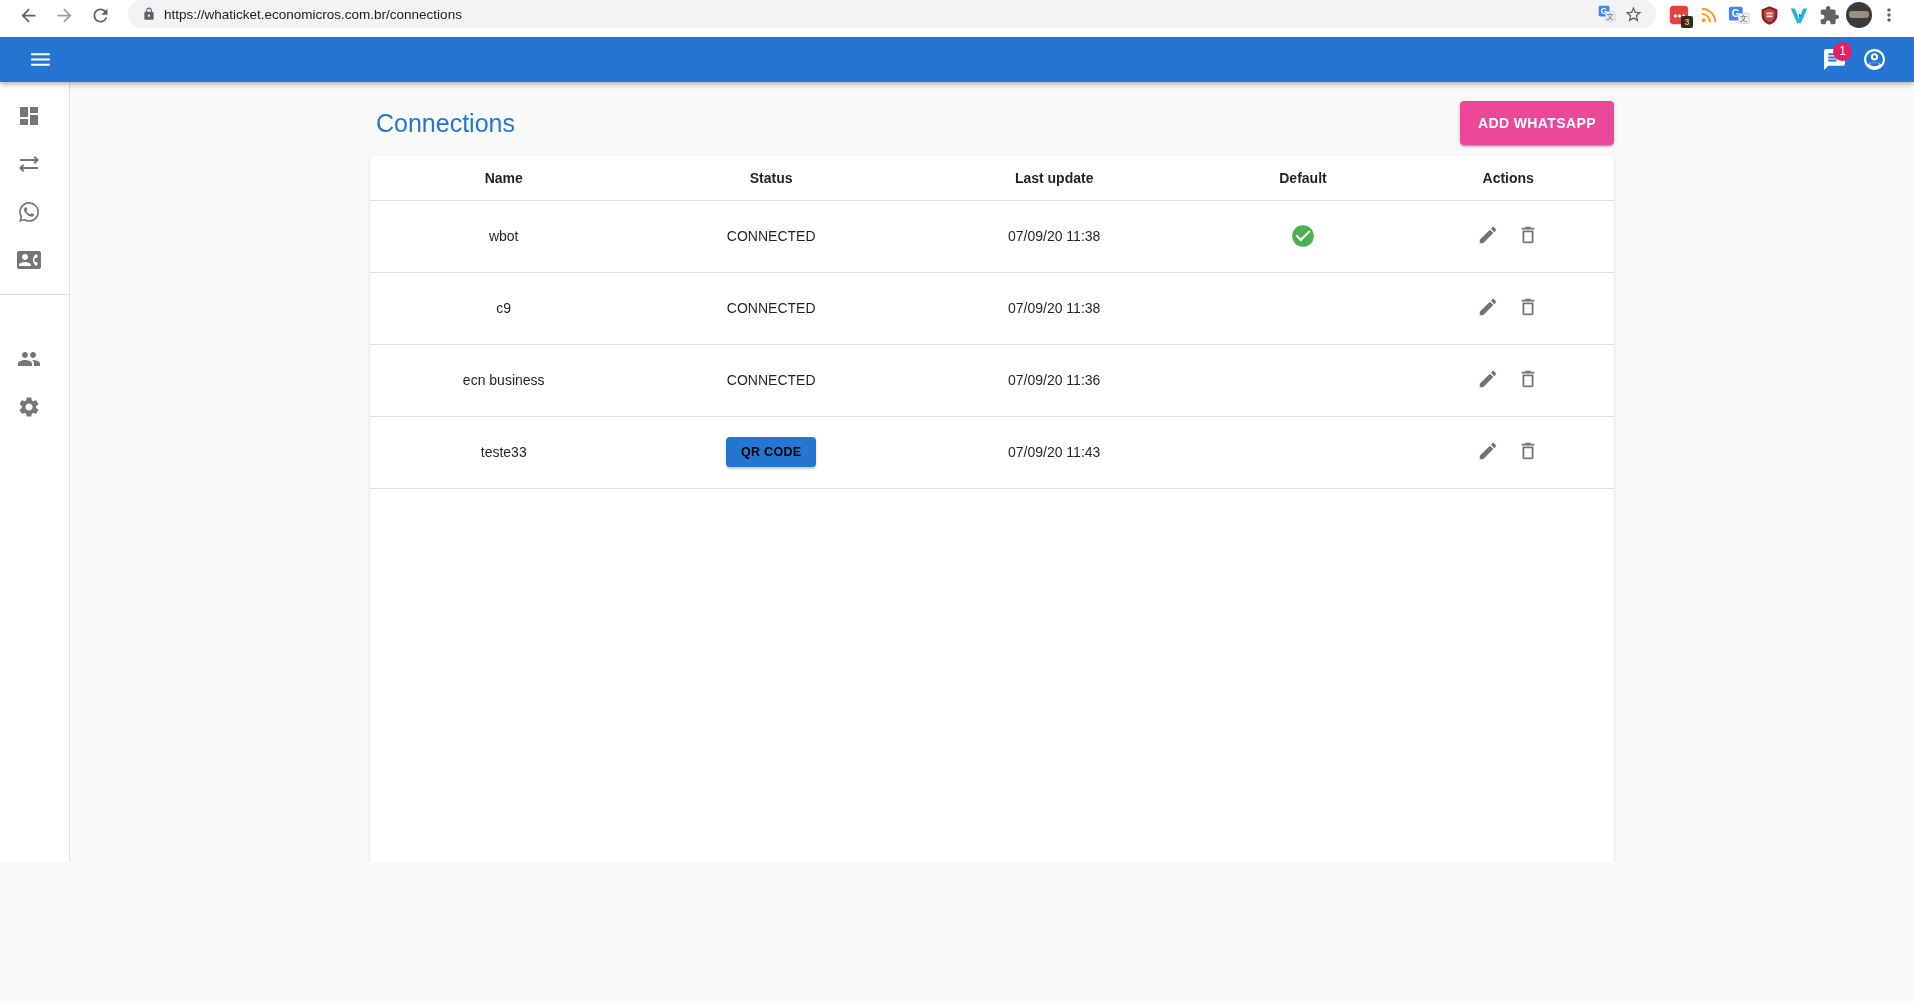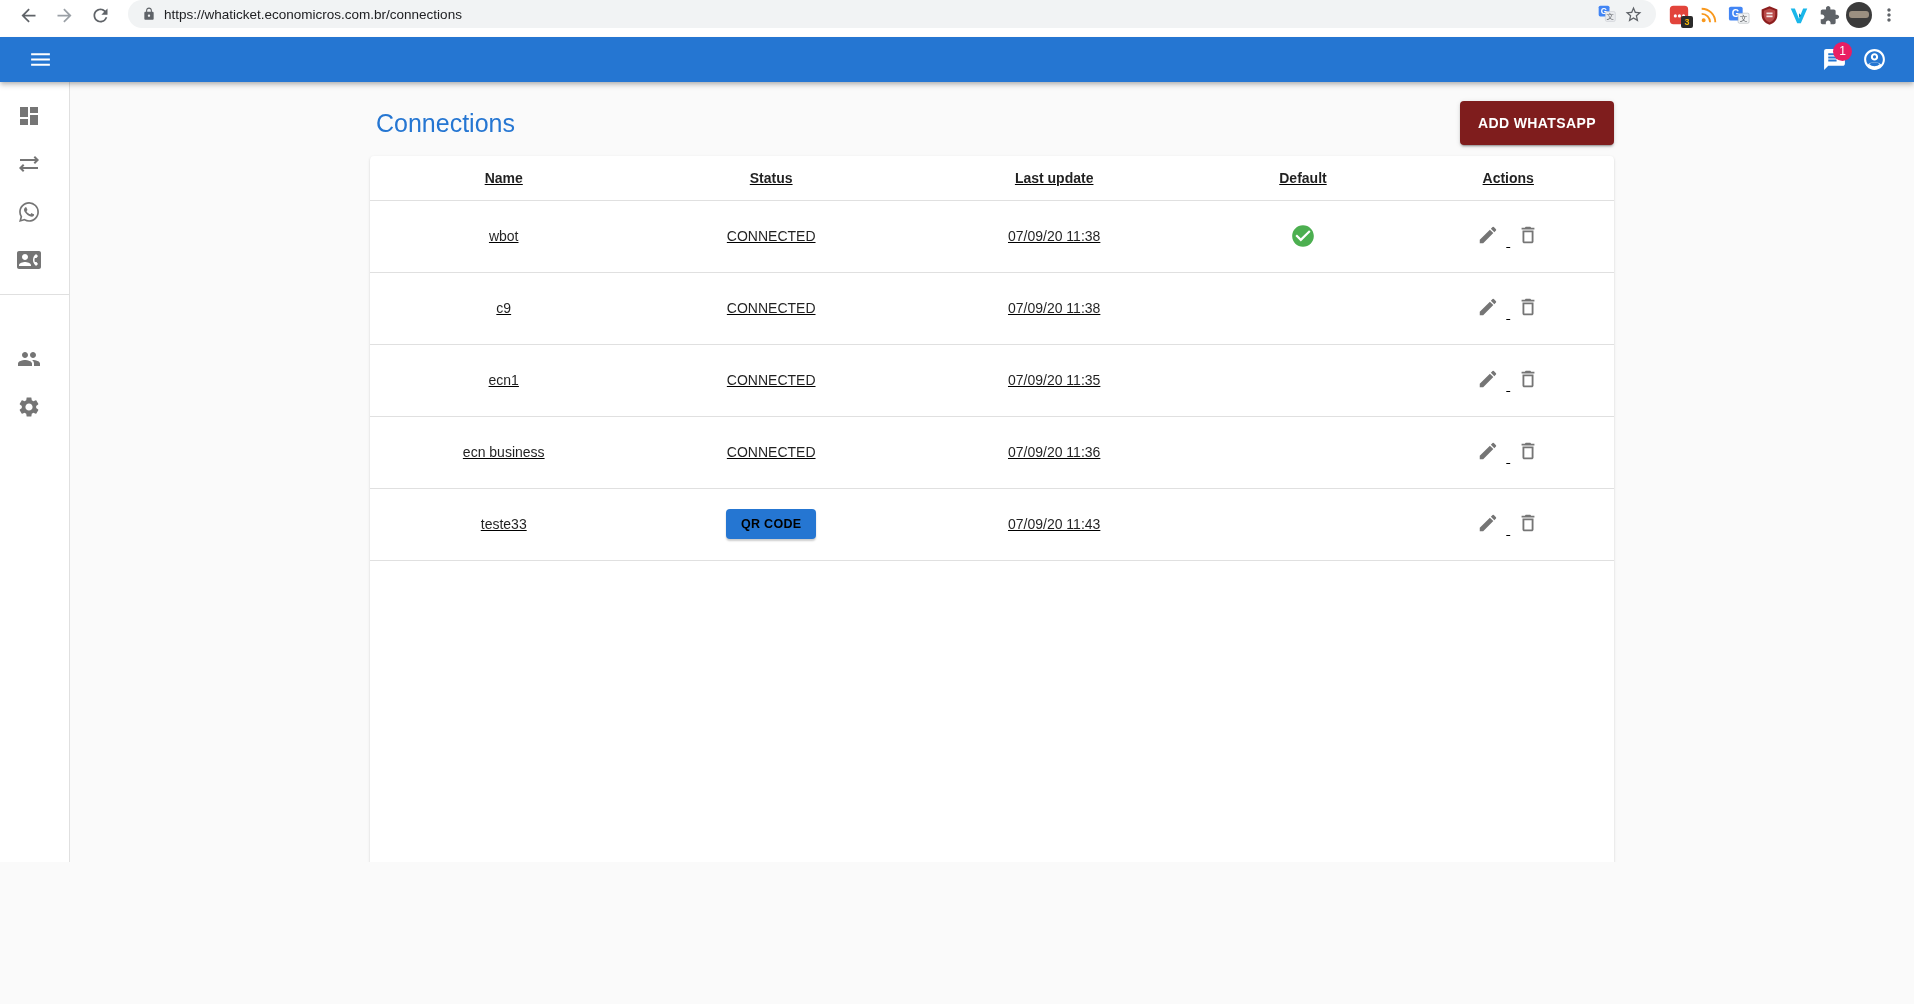--- a/index.html
+++ b/index.html
@@ -32,23 +32,23 @@
   .sidebar { width:70px; background:#ffffff; border-right:1px solid #e0e0e0; padding-top:10px; flex:none; }
   .side-item { width:100%; height:48px; display:flex; align-items:center; cursor:pointer; padding-left:17px; }
   .side-item svg { width:24px; height:24px; fill:#757575; }
   .side-divider { border:none; border-top:1px solid #e0e0e0; margin:10px 0 0 0; }
   .side-group2 { padding-top:40px; }
 
   .main { flex:1; background:#fafafa; overflow:hidden; }
   .content { width:1244px; margin:0 auto; }
   .page-header { height:74px; display:flex; align-items:center; justify-content:space-between; padding-top:8px; }
   .page-title { color:#2576d2; font-size:25px; font-weight:400; padding-left:6px; }
-  .btn-primary { background:#7f1d1d; color:#fff; border:none; border-radius:4px; font-family:"Liberation Sans",sans-serif; font-size:14px; font-weight:bold; letter-spacing:.4px; text-transform:uppercase; padding:14px 18px; cursor:pointer; box-shadow:0 3px 1px -2px rgba(0,0,0,.2), 0 2px 2px 0 rgba(0,0,0,.14), 0 1px 5px 0 rgba(0,0,0,.12); }
-
-  .paper { background:#fff; border-radius:4px; height:830px; overflow:hidden; box-shadow:0 1px 3px rgba(0,0,0,.12), 0 1px 1px rgba(0,0,0,.14), 0 2px 1px -1px rgba(0,0,0,.2);text-decoration:underline; }
+  .btn-primary { background:#ec4899; color:#fff; border:none; border-radius:4px; font-family:"Liberation Sans",sans-serif; font-size:14px; font-weight:bold; letter-spacing:.4px; text-transform:uppercase; padding:14px 18px; cursor:pointer; box-shadow:0 3px 1px -2px rgba(0,0,0,.2), 0 2px 2px 0 rgba(0,0,0,.14), 0 1px 5px 0 rgba(0,0,0,.12); }
+
+  .paper { background:#fff; border-radius:4px; height:830px; overflow:hidden; box-shadow:0 1px 3px rgba(0,0,0,.12), 0 1px 1px rgba(0,0,0,.14), 0 2px 1px -1px rgba(0,0,0,.2); }
   table { width:100%; border-collapse:collapse; table-layout:fixed; }
   th, td { text-align:center; font-size:14px; color:rgba(0,0,0,.87); border-bottom:1px solid #e0e0e0; }
   th { height:44px; font-weight:bold; }
   td { height:43px; padding:19px 8px; }
   col.c1{width:21.5%} col.c2{width:21.5%} col.c3{width:24%} col.c4{width:16%} col.c5{width:17%}
   .qr-btn { background:#2576d2; color:#000000; border:none; border-radius:4px; font-family:"Liberation Sans",sans-serif; font-size:12.5px; font-weight:bold; letter-spacing:.3px; padding:8px 15px; cursor:pointer; box-shadow:0 2px 2px rgba(0,0,0,.2); }
   .check-ic { width:26px; height:26px; fill:#4caf50; vertical-align:middle; }
   .act-btn { border:none; background:transparent; cursor:pointer; padding:4px; margin:0 3px; }
   .act-btn svg { width:22px; height:22px; fill:#757575; }
 </style>
@@ -270,43 +270,20 @@
                     </svg>
       </button>
       <button class="act-btn">
         <svg viewBox="0 0 24 24">
                       <path d="M6 19c0 1.1.9 2 2 2h8c1.1 0 2-.9 2-2V7H6v12zM8 9h8v10H8V9zm7.5-5-1-1h-5l-1 1H5v2h14V4z"></path>
                     </svg>
       </button>
     </td>
   </tr>
 
-  <tr>
-    <td><span class="name-text">ecn1</span></td>
-    <td>
-      <span class="status-text">CONNECTED</span>
-      
-    </td>
-    <td><span class="update-text">07/09/20 11:35</span></td>
-    <td>
-      
-    </td>
-    <td>
-      <button class="act-btn">
-        <svg viewBox="0 0 24 24">
-                      <path d="M3 17.25V21h3.75L17.81 9.94l-3.75-3.75L3 17.25zM20.71 7.04c.39-.39.39-1.02 0-1.41l-2.34-2.34a.9959.9959 0 0 0-1.41 0l-1.83 1.83 3.75 3.75 1.83-1.83z"></path>
-                    </svg>
-      </button>
-      <button class="act-btn">
-        <svg viewBox="0 0 24 24">
-                      <path d="M6 19c0 1.1.9 2 2 2h8c1.1 0 2-.9 2-2V7H6v12zM8 9h8v10H8V9zm7.5-5-1-1h-5l-1 1H5v2h14V4z"></path>
-                    </svg>
-      </button>
-    </td>
-  </tr>
 
   <tr>
     <td><span class="name-text">ecn business</span></td>
     <td>
       <span class="status-text">CONNECTED</span>
       
     </td>
     <td><span class="update-text">07/09/20 11:36</span></td>
     <td>
       

